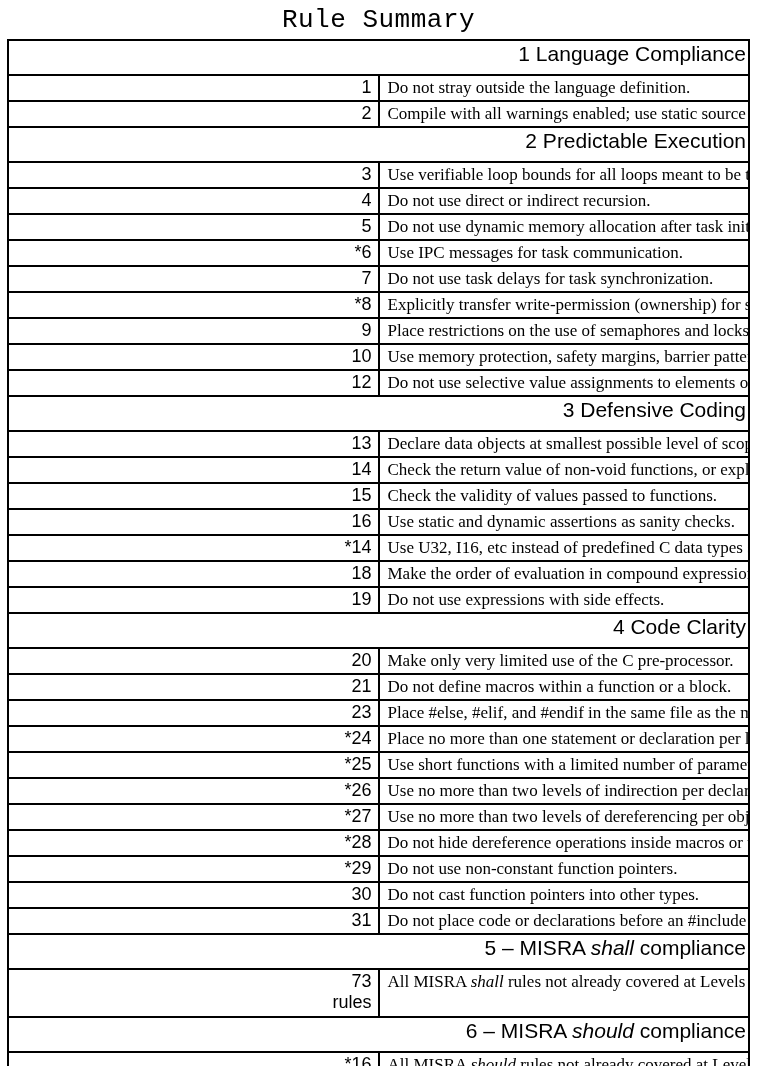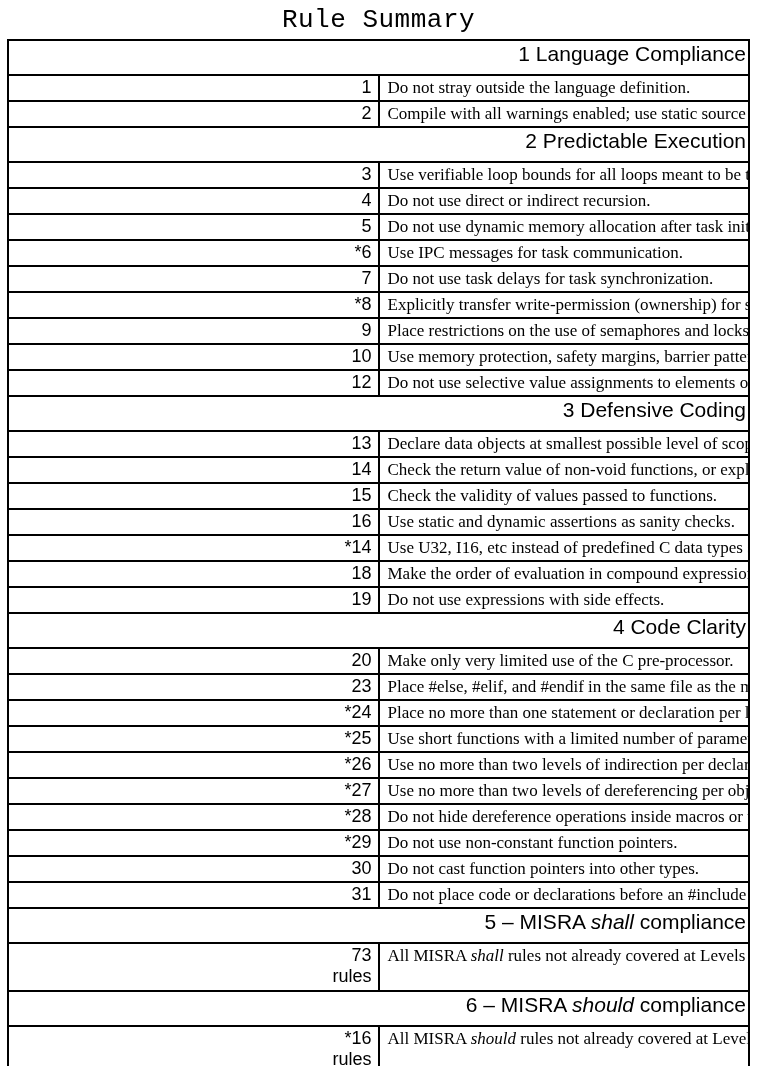--- a/index.html
+++ b/index.html
@@ -150,20 +150,24 @@
           <td class="txt">Do not use expressions with side effects.</td>
         </tr>
         <tr class="sect">
           <td colspan="2">4 Code Clarity</td>
         </tr>
         <tr class="rule">
           <td class="num">20</td>
           <td class="txt">Make only very limited use of the C pre-processor.</td>
         </tr>
         <tr class="rule">
+          <td class="num">21</td>
+          <td class="txt">Do not define macros within a function or a block.</td>
+        </tr>
+        <tr class="rule">
           <td class="num">23</td>
           <td class="txt">Place #else, #elif, and #endif in the same file as the matching #if or #ifdef.</td>
         </tr>
         <tr class="rule">
           <td class="num">*24</td>
           <td class="txt">Place no more than one statement or declaration per line of text.</td>
         </tr>
         <tr class="rule">
           <td class="num">*25</td>
           <td class="txt">Use short functions with a limited number of parameters.</td>

